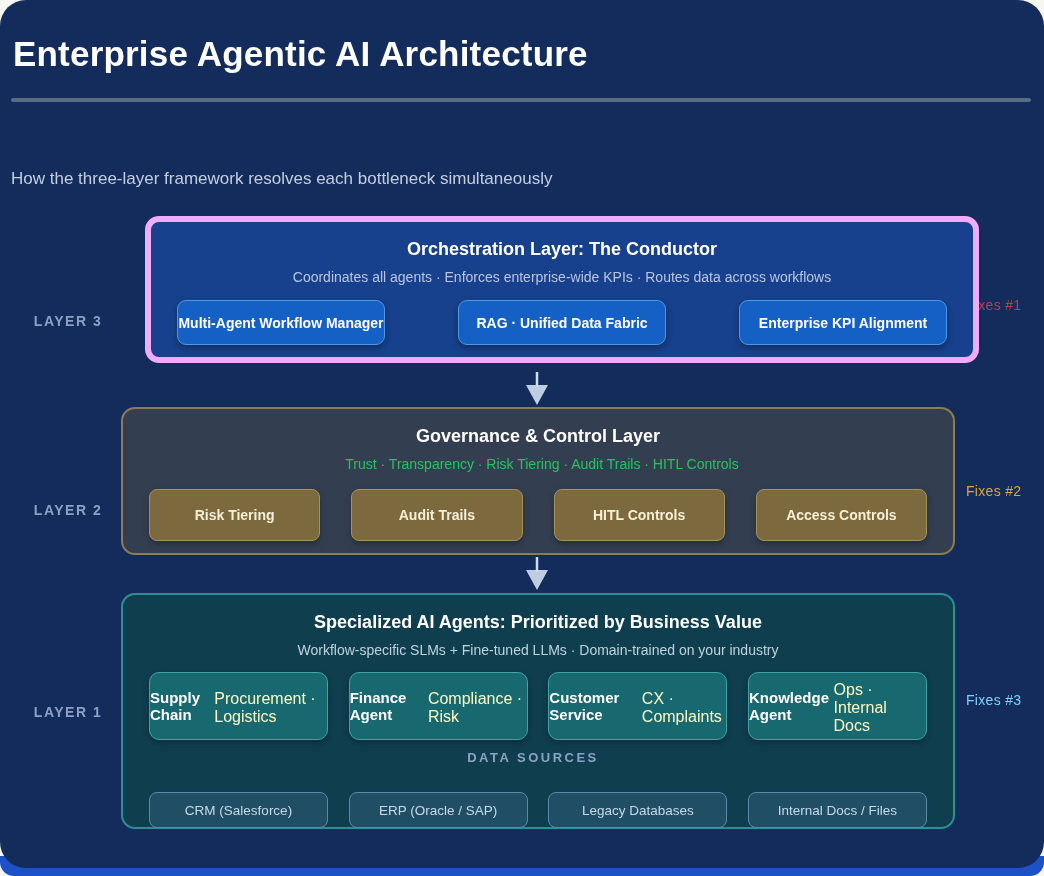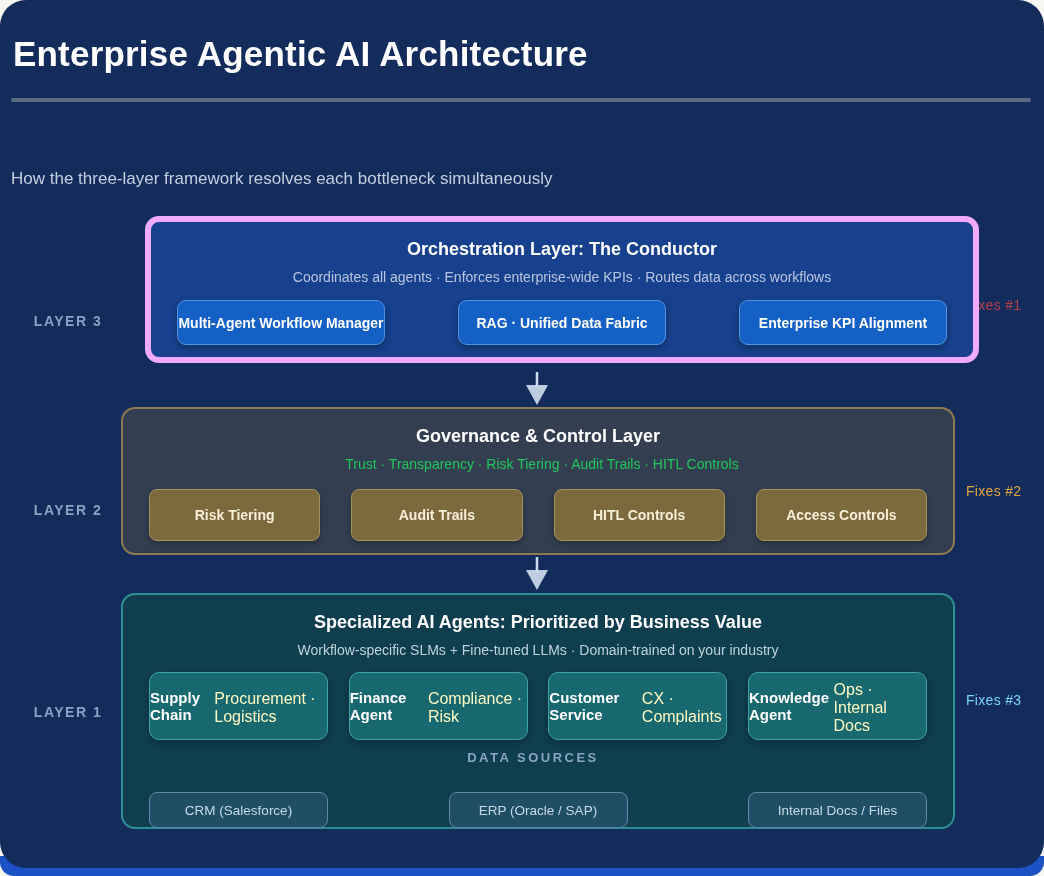--- a/index.html
+++ b/index.html
@@ -183,17 +183,18 @@
         <div class="agent-name">Knowledge Agent</div>
         <div class="agent-detail">Ops · Internal Docs</div>
       </div>
     </div>
 
     <div class="ds-label">DATA SOURCES</div>
 
     <div class="chip-row ds-row">
       <div class="ds-pill">CRM (Salesforce)</div>
       <div class="ds-pill">ERP (Oracle / SAP)</div>
+      <div class="ds-pill">Legacy Databases</div>
       <div class="ds-pill">Internal Docs / Files</div>
     </div>
   </div>
 
 </div>
 
 </body></html>

